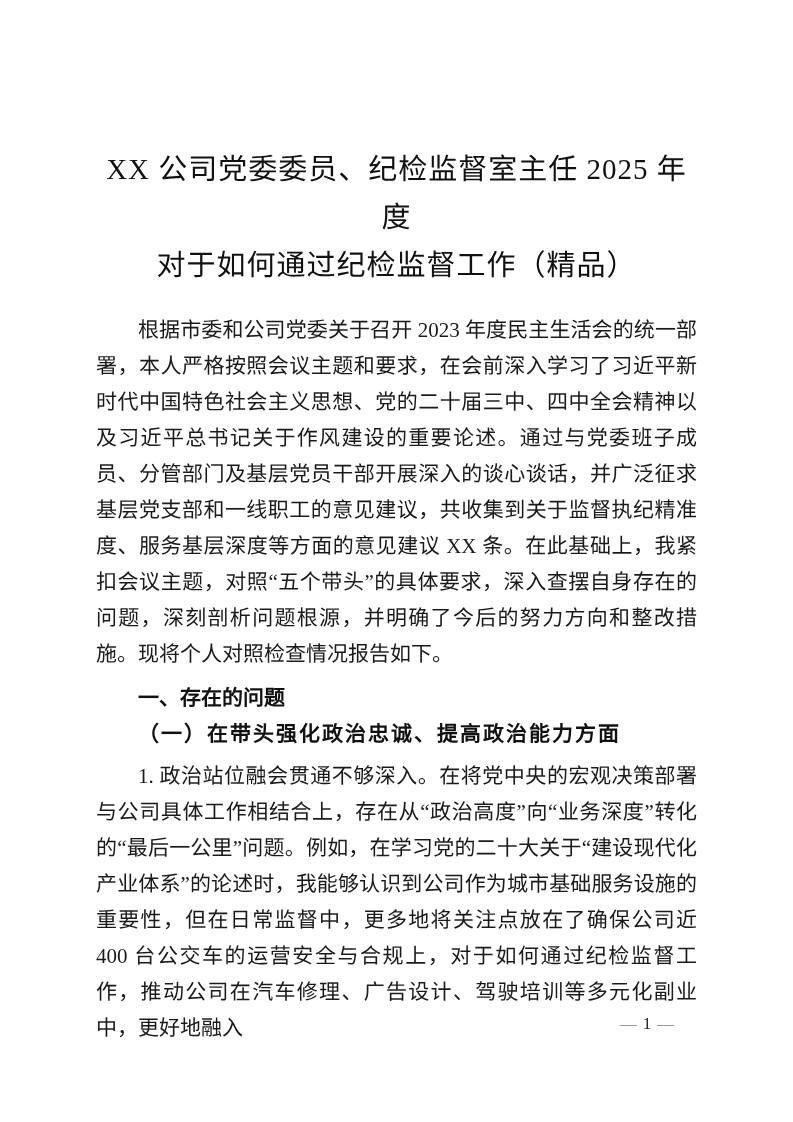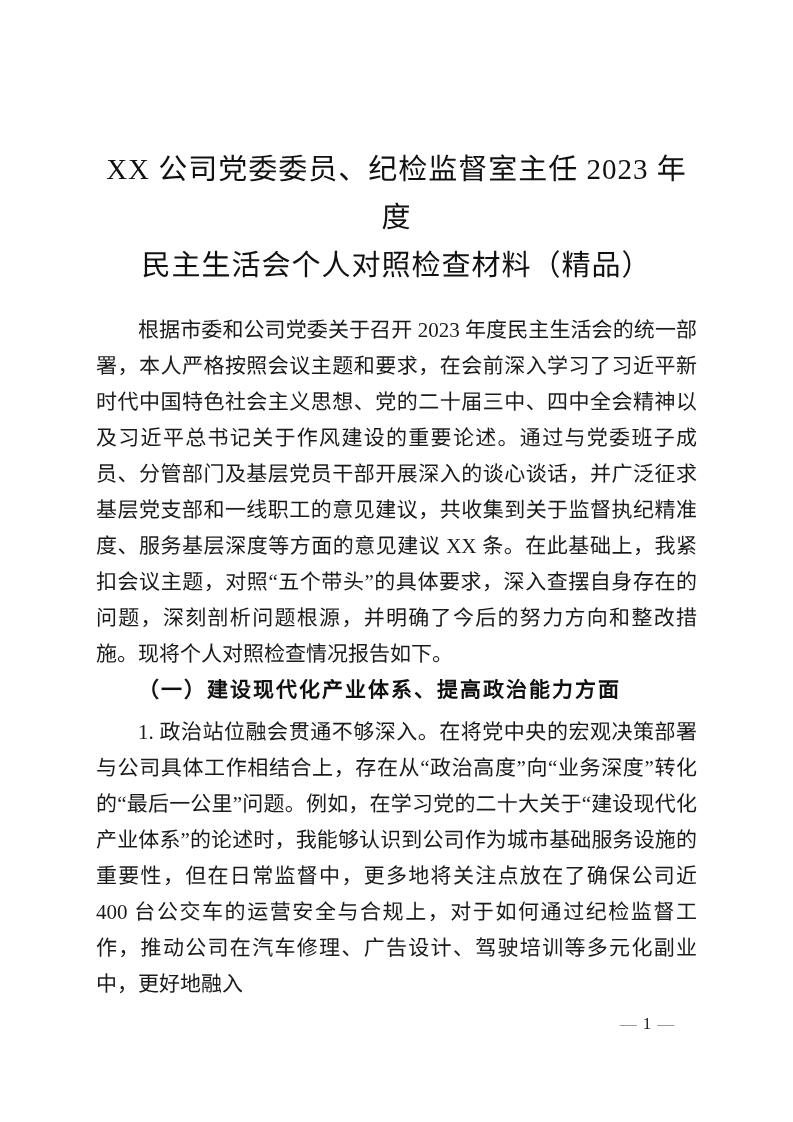--- a/index.html
+++ b/index.html
@@ -82,28 +82,29 @@
     padding: 0 6px;
   }
 </style>
 </head>
 <body>
 
 <div class="page">
   <div class="content">
 
     <div class="doc-title">
-      <div>XX 公司党委委员、纪检监督室主任 2023 年度</div>
-      <div>民主生活会个人对照检查材料（精品）</div>
+      <div>XX 公司党委委员、纪检监督室主任 2025 年度</div>
+      <div>对于如何通过纪检监督工作（精品）</div>
     </div>
 
     <p class="body-para intro-para">根据市委和公司党委关于召开 2023 年度民主生活会的统一部署，本人严格按照会议主题和要求，在会前深入学习了习近平新时代中国特色社会主义思想、党的二十届三中、四中全会精神以及习近平总书记关于作风建设的重要论述。通过与党委班子成员、分管部门及基层党员干部开展深入的谈心谈话，并广泛征求基层党支部和一线职工的意见建议，共收集到关于监督执纪精准度、服务基层深度等方面的意见建议 XX 条。在此基础上，我紧扣会议主题，对照“五个带头”的具体要求，深入查摆自身存在的问题，深刻剖析问题根源，并明确了今后的努力方向和整改措施。现将个人对照检查情况报告如下。</p>
 
+    <h2 class="section-heading">一、存在的问题</h2>
 
-    <h3 class="subsection-heading">（一）建设现代化产业体系、提高政治能力方面</h3>
+    <h3 class="subsection-heading">（一）在带头强化政治忠诚、提高政治能力方面</h3>
 
     <p class="body-para item-para">1. 政治站位融会贯通不够深入。在将党中央的宏观决策部署与公司具体工作相结合上，存在从“政治高度”向“业务深度”转化的“最后一公里”问题。例如，在学习党的二十大关于“建设现代化产业体系”的论述时，我能够认识到公司作为城市基础服务设施的重要性，但在日常监督中，更多地将关注点放在了确保公司近 400 台公交车的运营安全与合规上，对于如何通过纪检监督工作，推动公司在汽车修理、广告设计、驾驶培训等多元化副业中，更好地融入</p>
 
   </div>
 
   <div class="page-footer">
     <span class="dash">—</span><span class="num">1</span><span class="dash">—</span>
   </div>
 </div>
 

